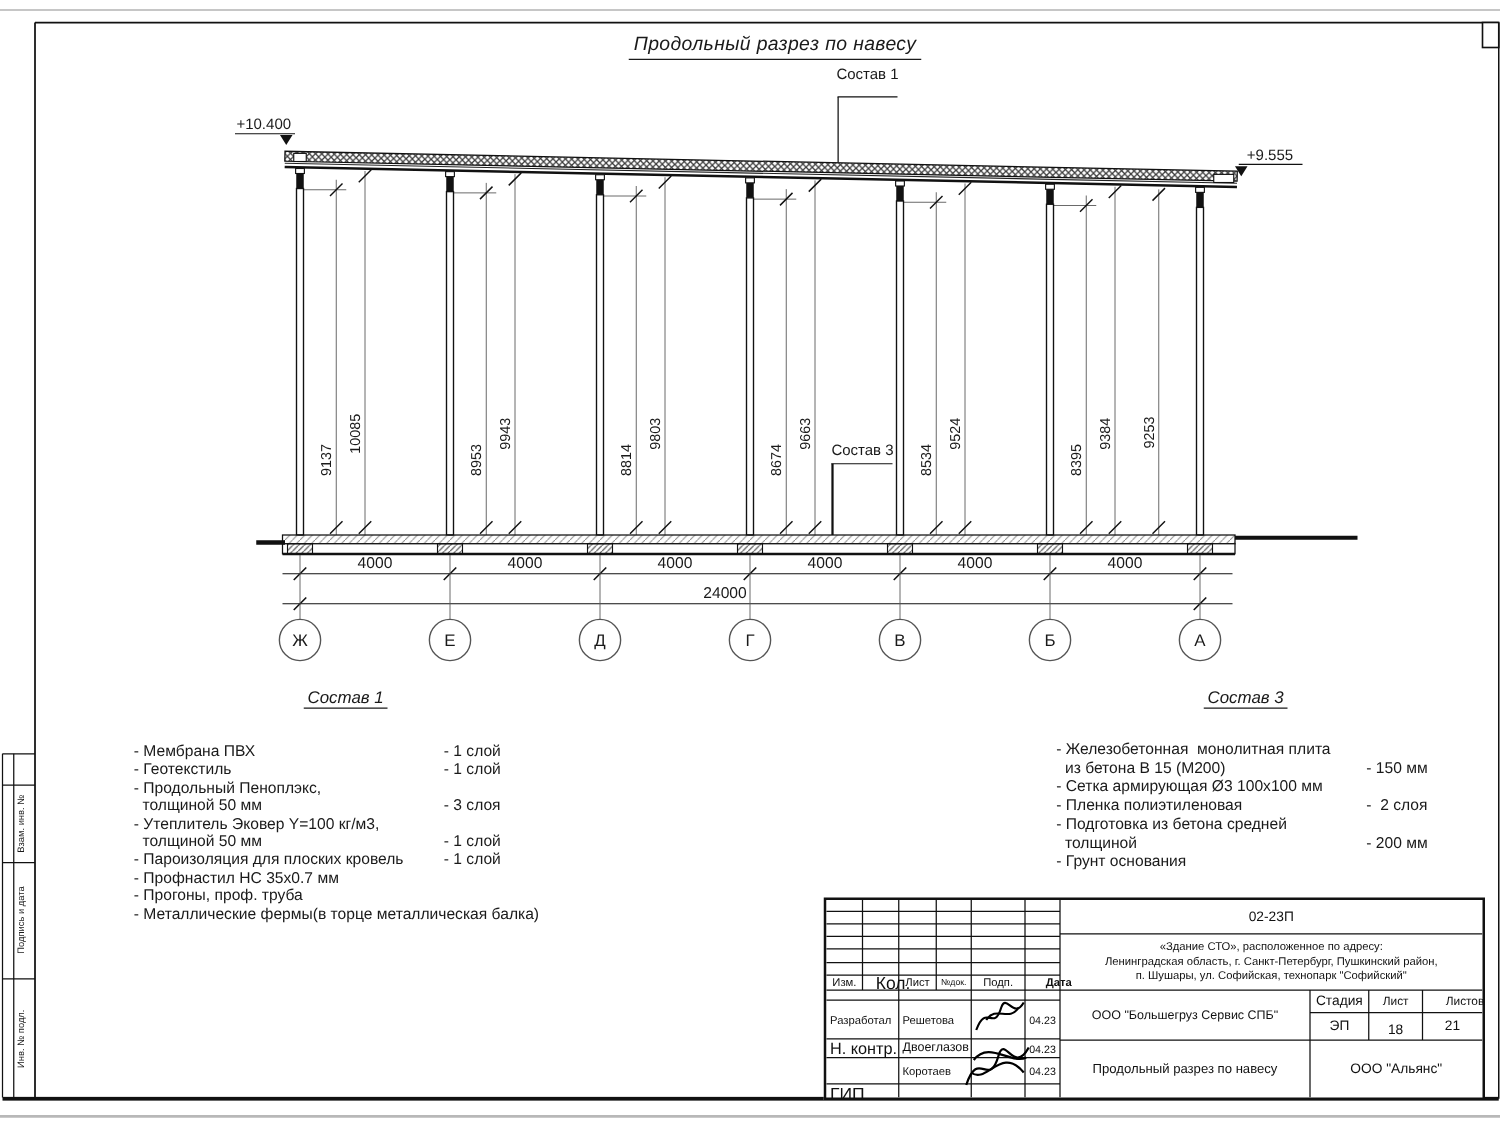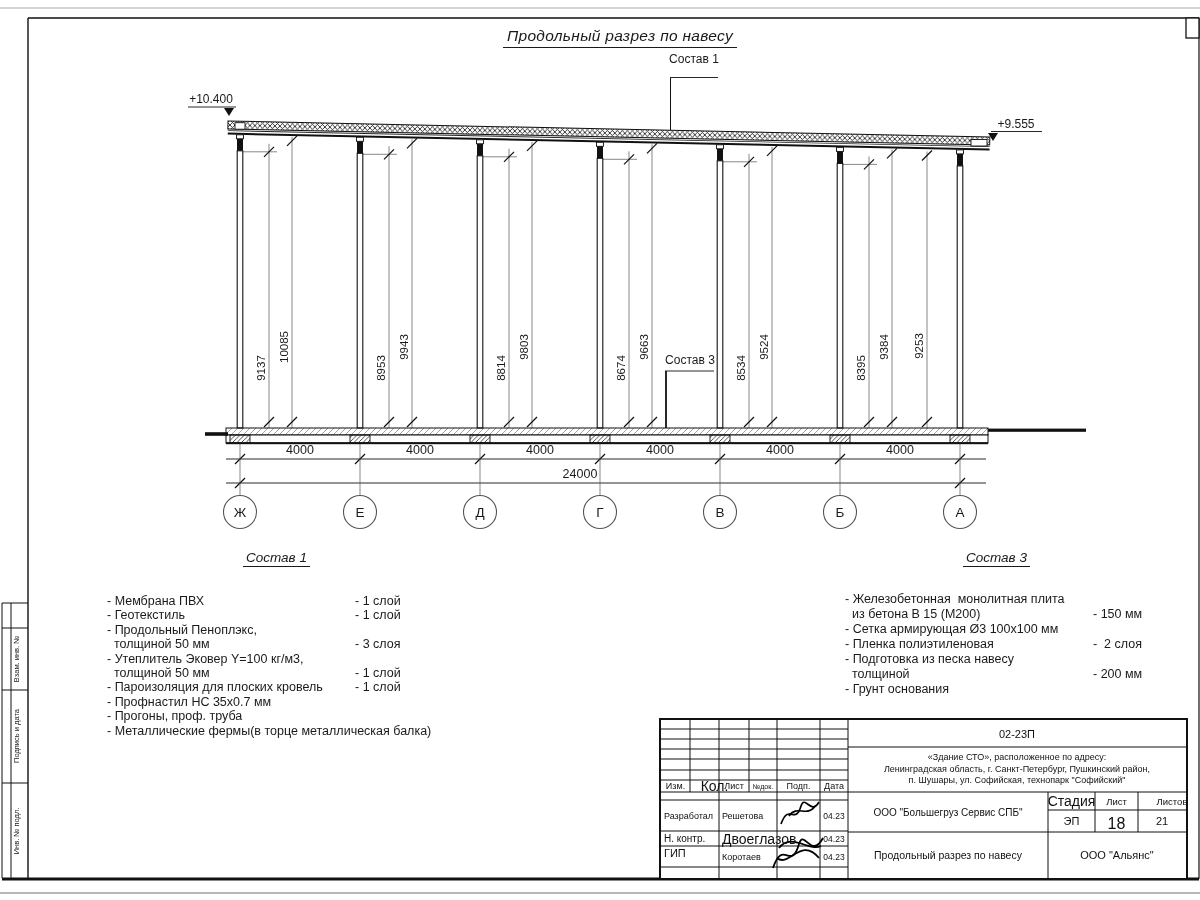--- a/index.html
+++ b/index.html
@@ -300,21 +300,21 @@
   <div class="srow"><span>- Прогоны, проф. труба</span><span class="sqty"></span></div>
   <div class="srow"><span>- Металлические фермы(в торце металлическая балка)</span><span class="sqty"></span></div>
 </div>
 
 <div class="abs sostav-h" style="left:963px;top:550px;">Состав 3</div>
 <div class="abs slist s3" style="left:845px;top:592px;">
   <div class="srow"><span>- Железобетонная  монолитная плита</span><span class="sqty"></span></div>
   <div class="srow"><span>  из бетона В 15 (М200)</span><span class="sqty">- 150 мм</span></div>
   <div class="srow"><span>- Сетка армирующая Ø3 100х100 мм</span><span class="sqty"></span></div>
   <div class="srow"><span>- Пленка полиэтиленовая</span><span class="sqty">-  2 слоя</span></div>
-  <div class="srow"><span>- Подготовка из песка навесу</span><span class="sqty"></span></div>
+  <div class="srow"><span>- Подготовка из бетона средней</span><span class="sqty"></span></div>
   <div class="srow"><span>  толщиной</span><span class="sqty">- 200 мм</span></div>
   <div class="srow"><span>- Грунт основания</span><span class="sqty"></span></div>
 </div>
 
 <div class="abs tb">
   <svg class="abs" style="left:0;top:0;" width="525" height="158" viewBox="0 0 525 158">
     <g stroke="#111" stroke-width="1">
 
       <line x1="29" y1="0" x2="29" y2="72"></line>
         <line x1="88" y1="0" x2="88" y2="72"></line>
@@ -353,42 +353,42 @@
       <path d="M116,138 C128,148 140,116 158,138"></path>
       <path d="M118,128 C130,112 148,132 160,126"></path>
     </g>
   </svg>
 
   <div class="cell" style="left:0;top:60px;width:29px;height:12px;font-size:9px;">Изм.</div>
   <div class="cell" style="left:29px;top:60px;width:49px;height:12px;font-size:14px;">Кол.</div>
   <div class="cell" style="left:58px;top:60px;width:30px;height:12px;font-size:9px;">Лист</div>
   <div class="cell" style="left:88px;top:60px;width:28px;height:12px;font-size:7px;">№док.</div>
   <div class="cell" style="left:116px;top:60px;width:43px;height:12px;font-size:9px;">Подп.</div>
-  <div class="cell" style="left:159px;top:60px;width:28px;height:12px;font-size:9px;">Дата</div>
+  <div class="cell" style="left:172px;top:60px;width:28px;height:12px;font-size:9px;font-weight:bold;">Дата</div>
 
   <div class="cell left-al" style="left:3px;top:80px;width:55px;height:31px;font-size:9px;">Разработал</div>
   <div class="cell left-al" style="left:61px;top:80px;width:55px;height:31px;font-size:9px;">Решетова</div>
   <div class="cell" style="left:159px;top:80px;width:28px;height:31px;font-size:8.5px;">04.23</div>
-  <div class="cell left-al" style="left:3px;top:111px;width:55px;height:15px;font-size:10px;">Н. контр.</div>
-  <div class="cell left-al" style="left:61px;top:111px;width:55px;height:15px;font-size:14px;">Двоеглазов</div>
+  <div class="cell left-al" style="left:3px;top:111px;width:55px;height:15px;font-size:13px;">Н. контр.</div>
+  <div class="cell left-al" style="left:61px;top:111px;width:55px;height:15px;font-size:10px;">Двоеглазов</div>
   <div class="cell" style="left:159px;top:111px;width:28px;height:15px;font-size:8.5px;">04.23</div>
-  <div class="cell left-al" style="left:3px;top:122px;width:55px;height:21px;font-size:11px;">ГИП</div>
+  <div class="cell left-al" style="left:3px;top:144px;width:55px;height:21px;font-size:14px;">ГИП</div>
   <div class="cell left-al" style="left:61px;top:126px;width:55px;height:21px;font-size:9px;">Коротаев</div>
   <div class="cell" style="left:159px;top:126px;width:28px;height:21px;font-size:8.5px;">04.23</div>
 
   <div class="cell" style="left:187px;top:0;width:338px;height:27px;font-size:11px;">02-23П</div>
   <div class="cell" style="left:187px;top:27px;width:338px;height:45px;">
     <div style="font-size:9px;line-height:11.5px;">
       <div>«Здание СТО», расположенное по адресу:</div>
       <div>Ленинградская область, г. Санкт-Петербург, Пушкинский район,</div>
       <div>п. Шушары, ул. Софийская, технопарк "Софийский"</div>
     </div>
   </div>
   <div class="cell" style="left:187px;top:72px;width:200px;height:40px;font-size:10px;">ООО "Большегруз Сервис СПБ"</div>
   <div class="cell" style="left:187px;top:112px;width:200px;height:46px;font-size:10.5px;">Продольный разрез по навесу</div>
-  <div class="cell" style="left:387px;top:72px;width:47px;height:18px;font-size:14px;">Стадия</div>
+  <div class="cell" style="left:387px;top:72px;width:47px;height:18px;font-size:11px;">Стадия</div>
   <div class="cell" style="left:434px;top:72px;width:43px;height:18px;font-size:9.5px;">Лист</div>
   <div class="cell" style="left:477px;top:72px;width:68px;height:18px;font-size:9.5px;">Листов</div>
   <div class="cell" style="left:387px;top:90px;width:47px;height:22px;font-size:11px;">ЭП</div>
-  <div class="cell" style="left:434px;top:90px;width:43px;height:28px;font-size:16px;">18</div>
+  <div class="cell" style="left:434px;top:90px;width:43px;height:28px;font-size:11px;">18</div>
   <div class="cell" style="left:477px;top:90px;width:48px;height:22px;font-size:11px;">21</div>
   <div class="cell" style="left:387px;top:112px;width:138px;height:46px;font-size:11px;">ООО "Альянс"</div>
 </div>
 
 </body></html>

